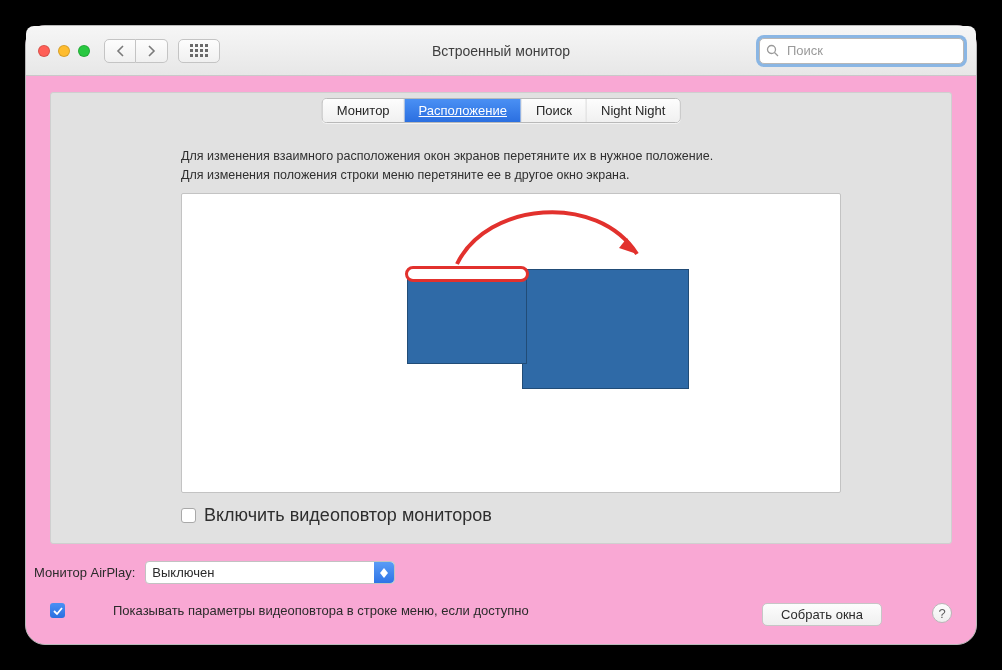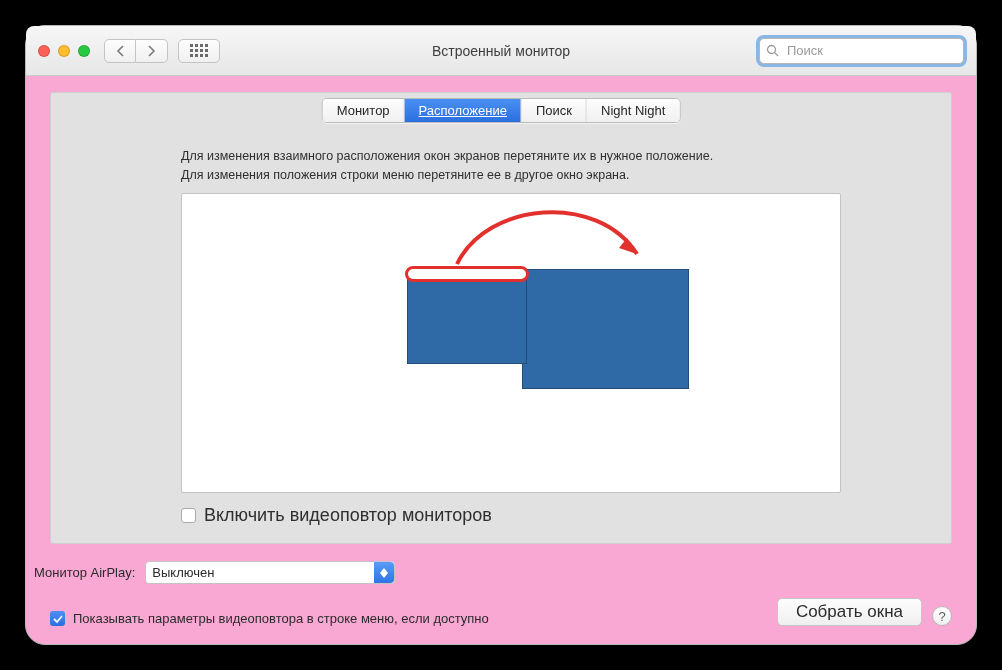--- a/index.html
+++ b/index.html
@@ -93,28 +93,28 @@
   }
   .select .cap {
     position:absolute; right:0; top:0; bottom:0; width:20px;
     background:linear-gradient(#5a9cf6,#2e74e6); border-radius:0 4px 4px 0;
     display:flex; flex-direction:column; align-items:center; justify-content:center;
   }
   .select .cap svg{display:block;}
 
   .bottomrow {
     position:absolute; left:24px; right:24px; bottom:18px;
-    display:flex; align-items:flex-end; font-size:13px; color:#2b2b2b;
+    display:flex; align-items:flex-start; font-size:13px; color:#2b2b2b;gap:40px;
   }
   .bottomrow .cbx {
     width:15px; height:15px; border-radius:3px; background:linear-gradient(#4a90f4,#2b6fe0);
     margin-right:8px; display:flex; align-items:center; justify-content:center; color:#fff; font-size:11px;
   }
   .gather {
-    margin-left:auto; padding:3px 18px; font-size:17px; background:linear-gradient(#fdfdfd,#efefef);
+    margin-left:auto; padding:3px 18px; font-size:13px; background:linear-gradient(#fdfdfd,#efefef);
     border:1px solid #c6c6c6; border-radius:5px;
   }
   .help {
     width:20px; height:20px; margin-left:10px; border:1px solid #b8b8b8; border-radius:50%;
     background:linear-gradient(#fdfdfd,#efefef); display:flex; align-items:center; justify-content:center;
     color:#5f5f5f; font-size:13px;
   }
 </style>
 </head>
 <body>

